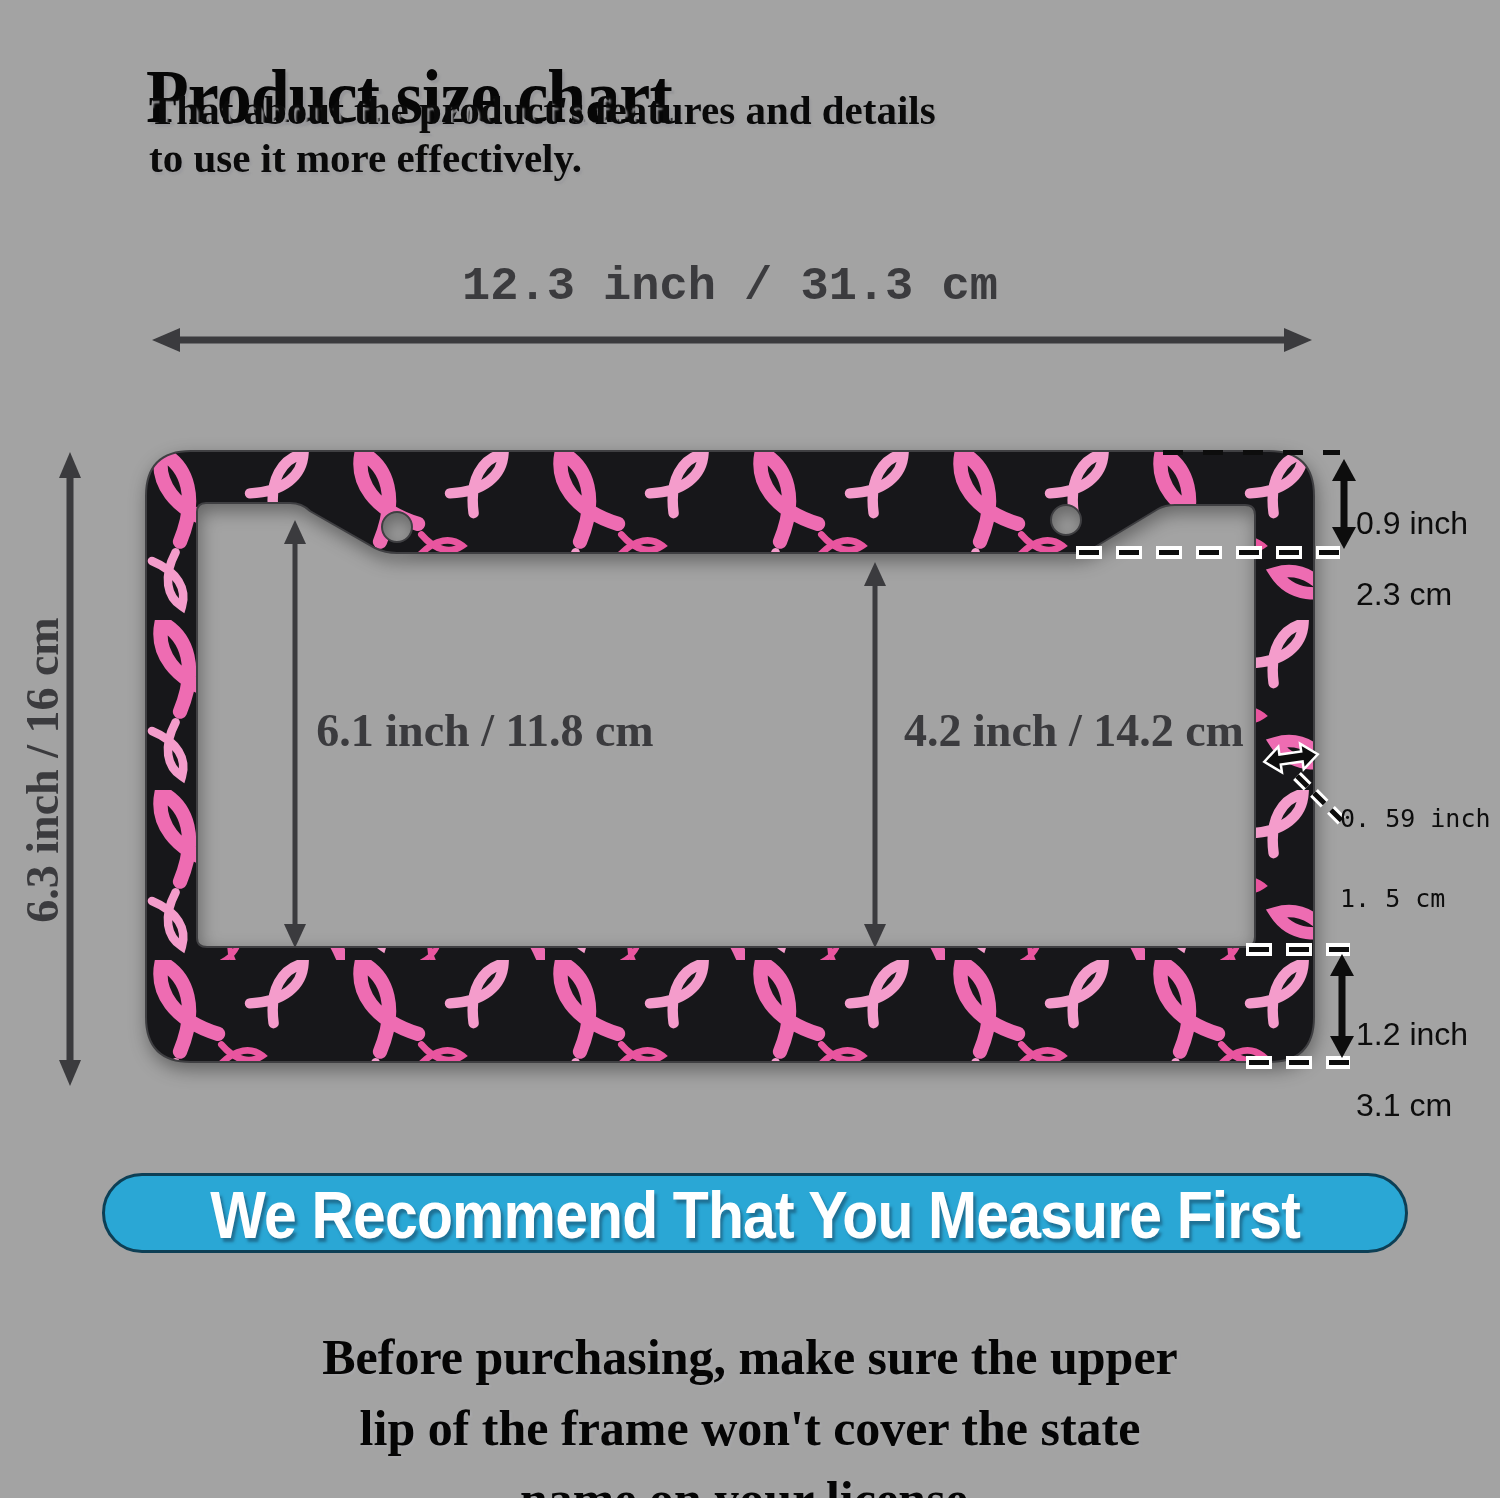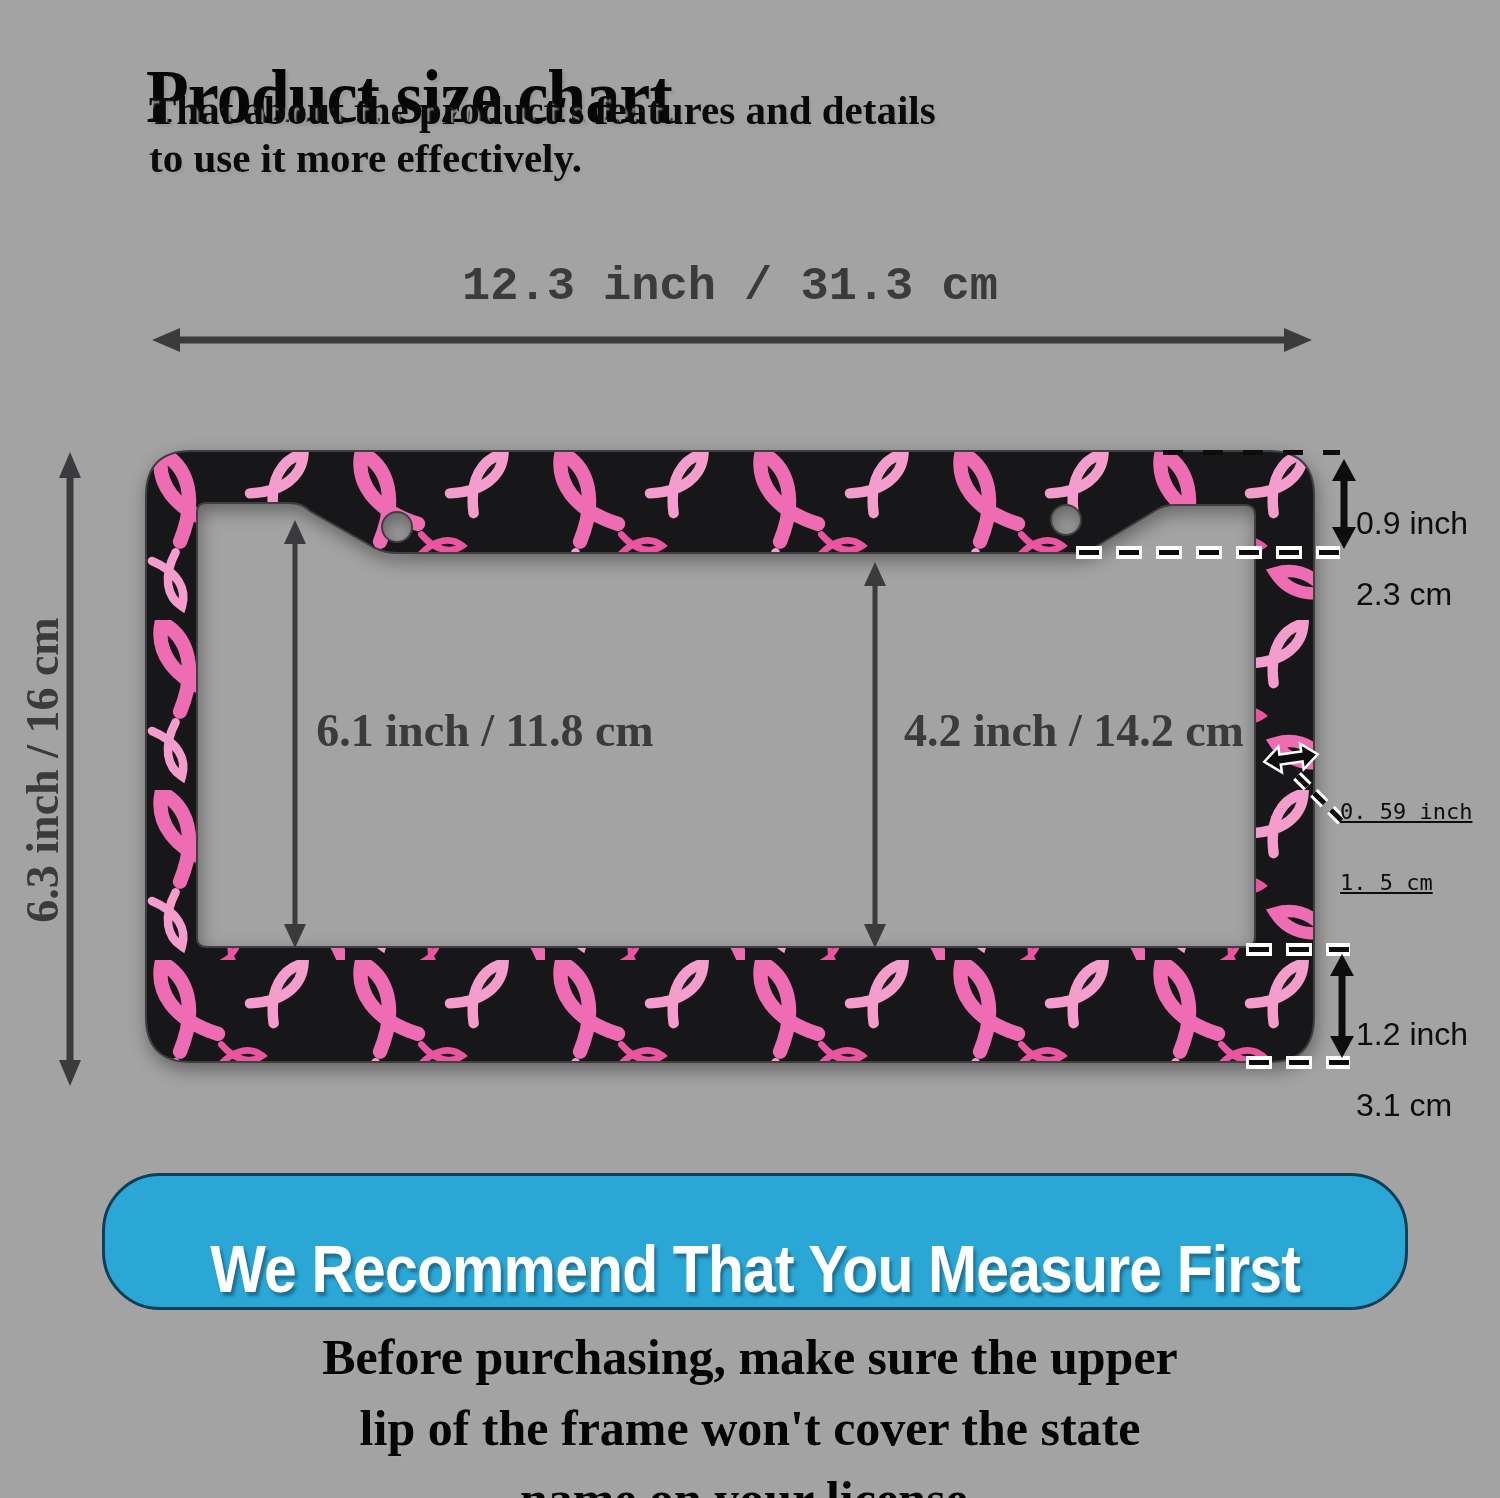--- a/index.html
+++ b/index.html
@@ -17,35 +17,35 @@
   .dim{position:absolute;font-weight:bold;color:var(--dim-gray,#3b3b3e);white-space:nowrap;}
   .dim.center{text-align:center;}
   .top-label{left:180px;top:260px;width:1100px;font-size:47px;font-family:Liberation Mono, monospace;}
   .left-label{left:42px;top:770px;font-size:46px;transform:translate(-50%,-50%) rotate(-90deg);}
   .label-46{left:300px;top:704px;width:370px;font-size:46px;}
   .label-42{left:888px;top:704px;width:372px;font-size:46px;}
 
   
   .ann{position:absolute;font-family:"Liberation Sans",sans-serif;color:var(--ink,#0d0d0d);
        font-size:32px;line-height:1.12;white-space:pre-line;}
-  .ann.mono{font-family:"DejaVu Sans Mono",monospace;font-size:22px;line-height:1.6;text-decoration:underline;}
+  .ann.mono{font-family:"DejaVu Sans Mono",monospace;font-size:25px;line-height:1.6;}
 
   
   .dash{position:absolute;height:13px;}
   .dash.cased{background:repeating-linear-gradient(90deg,#fff 0 26px,rgba(0,0,0,0) 26px 40px);}
   .dash i{position:absolute;left:0;right:0;top:4px;height:5px;display:block;
           background:repeating-linear-gradient(90deg,rgba(0,0,0,0) 0 3px,var(--ink,#151515) 3px 23px,rgba(0,0,0,0) 23px 40px);}
 
   .abs{position:absolute;}
   svg{display:block;}
 
   
-  .banner{position:absolute;left:102px;top:1173px;width:1306px;height:137px;border-radius:58px;
+  .banner{position:absolute;left:102px;top:1173px;width:1306px;height:80px;border-radius:58px;
           background:var(--banner-blue,#2aa7d5);border:3px solid var(--banner-edge,#0d3f55);
-          box-sizing:border-box;display:flex;align-items:flex-end;justify-content:center;}
+          box-sizing:border-box;display:flex;align-items:flex-start;justify-content:center;}
   .banner span{font-family:"Liberation Sans",sans-serif;font-weight:bold;font-size:67px;color:#fff;
                white-space:nowrap;transform:scaleX(.88);letter-spacing:-1px;
                text-shadow:3px 4px 3px rgba(20,60,85,.5);}
 
   
   .footer{position:absolute;left:0;top:1322px;width:1500px;text-align:center;font-weight:bold;
           font-size:50px;color:#050505;line-height:1.42;white-space:pre-line;
           text-shadow:2px 2px 2px #a8a8ab;}
 
   .frame-svg{filter:drop-shadow(2px 7px 9px rgba(0,0,0,.38));}

